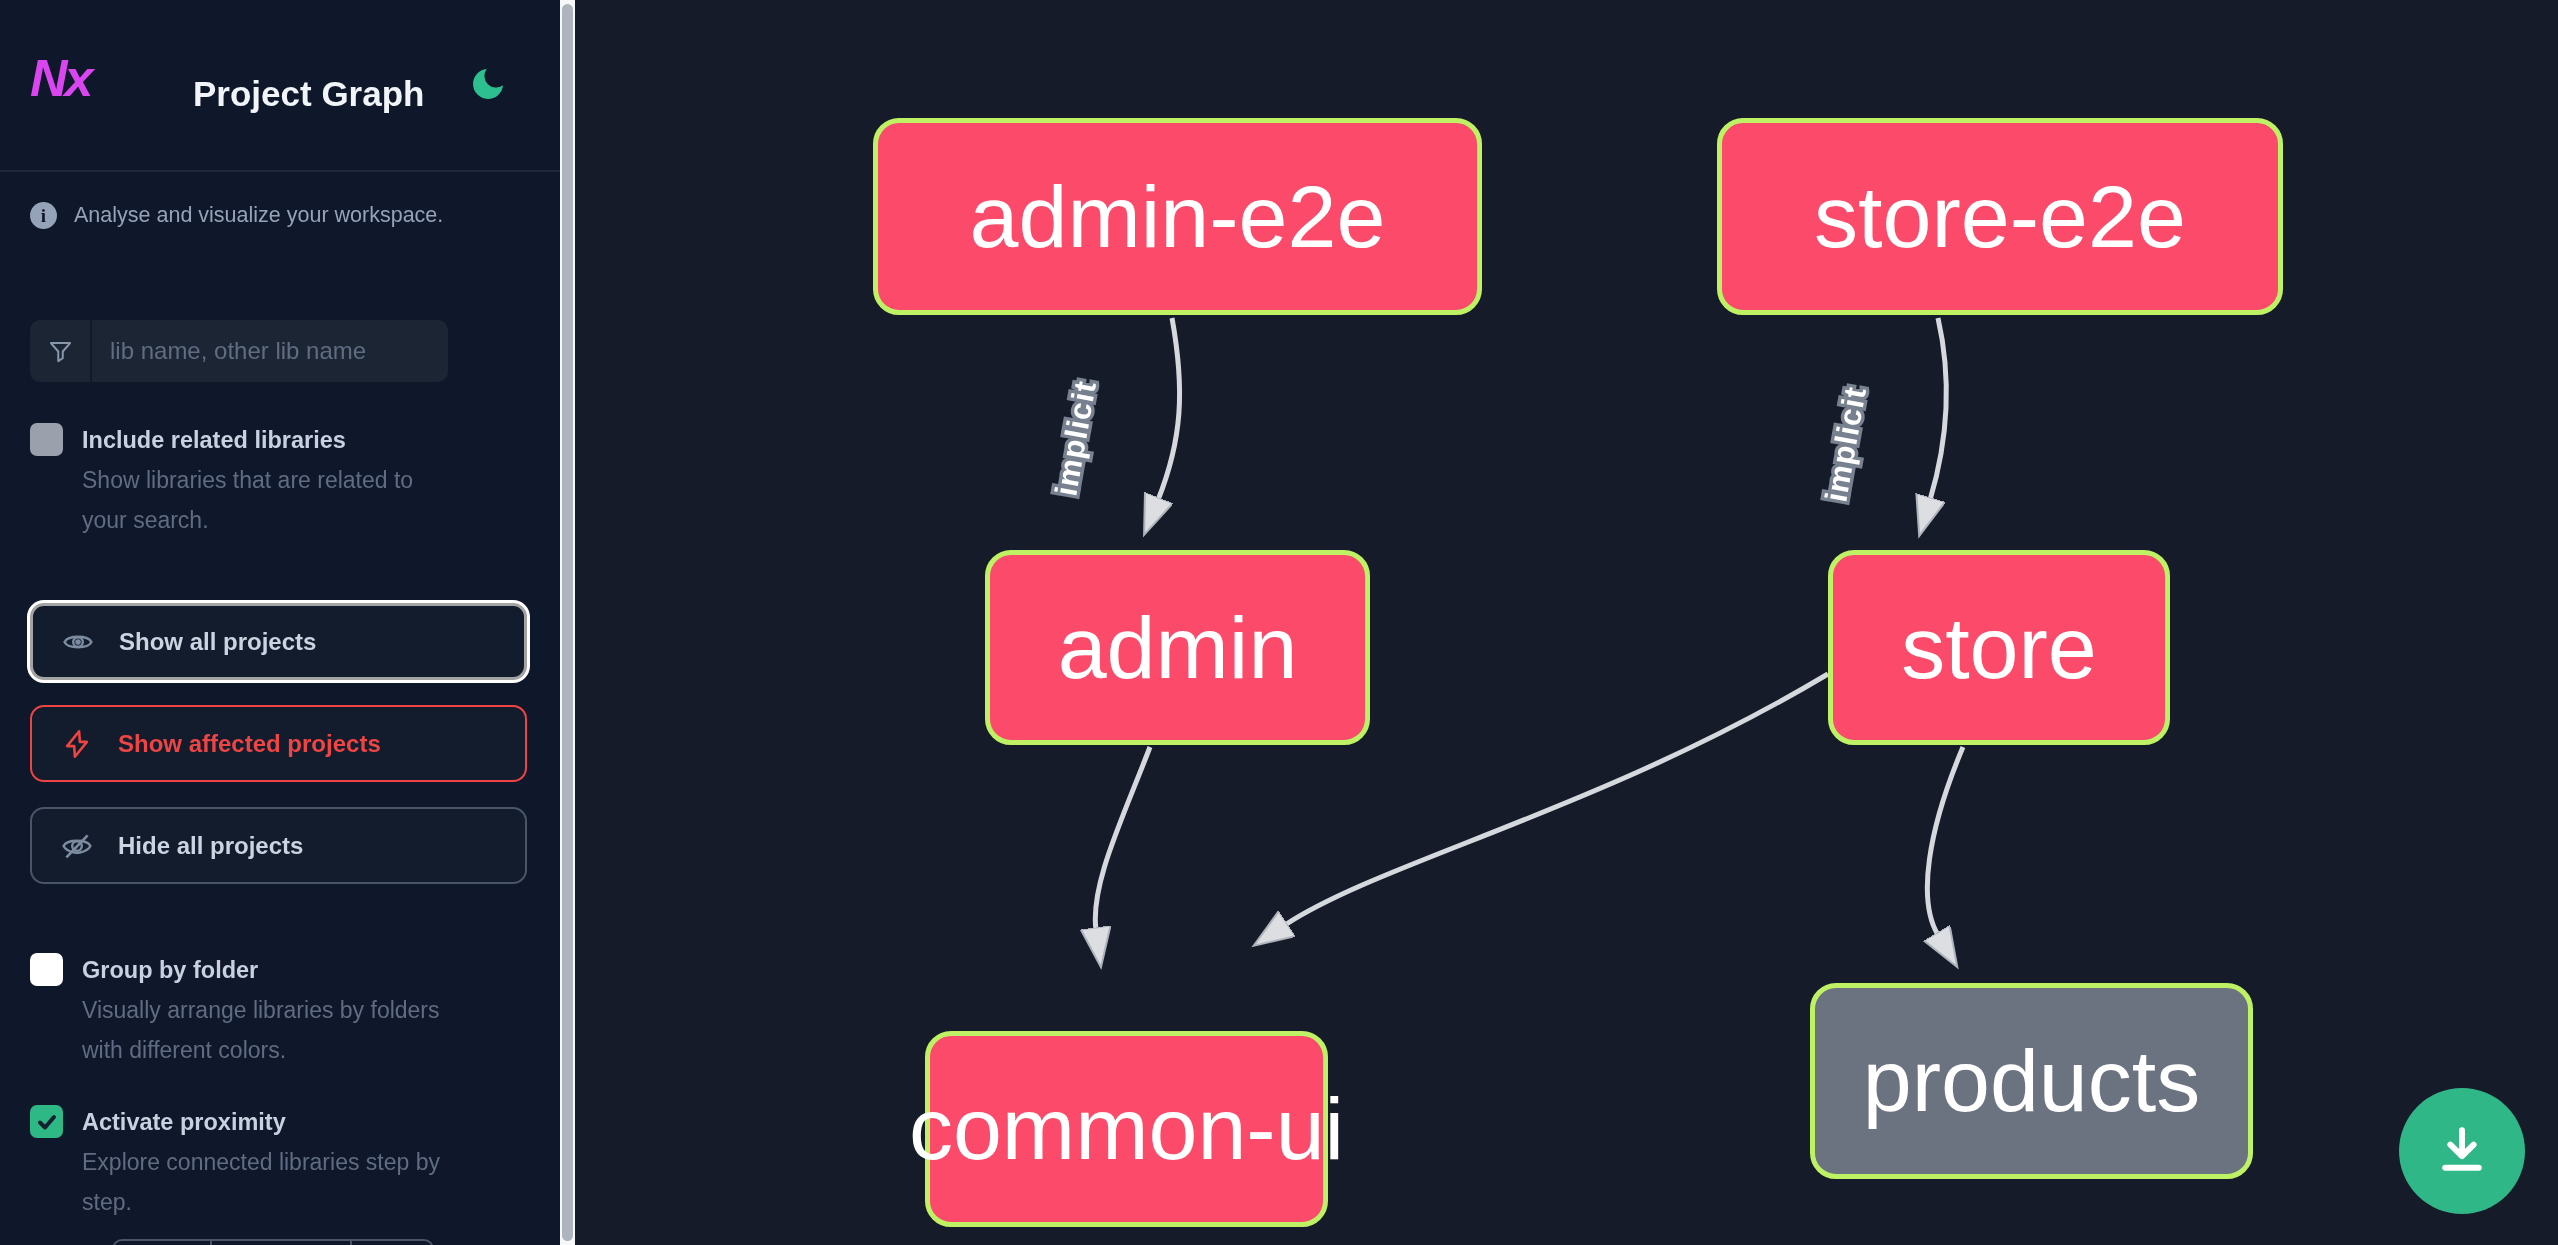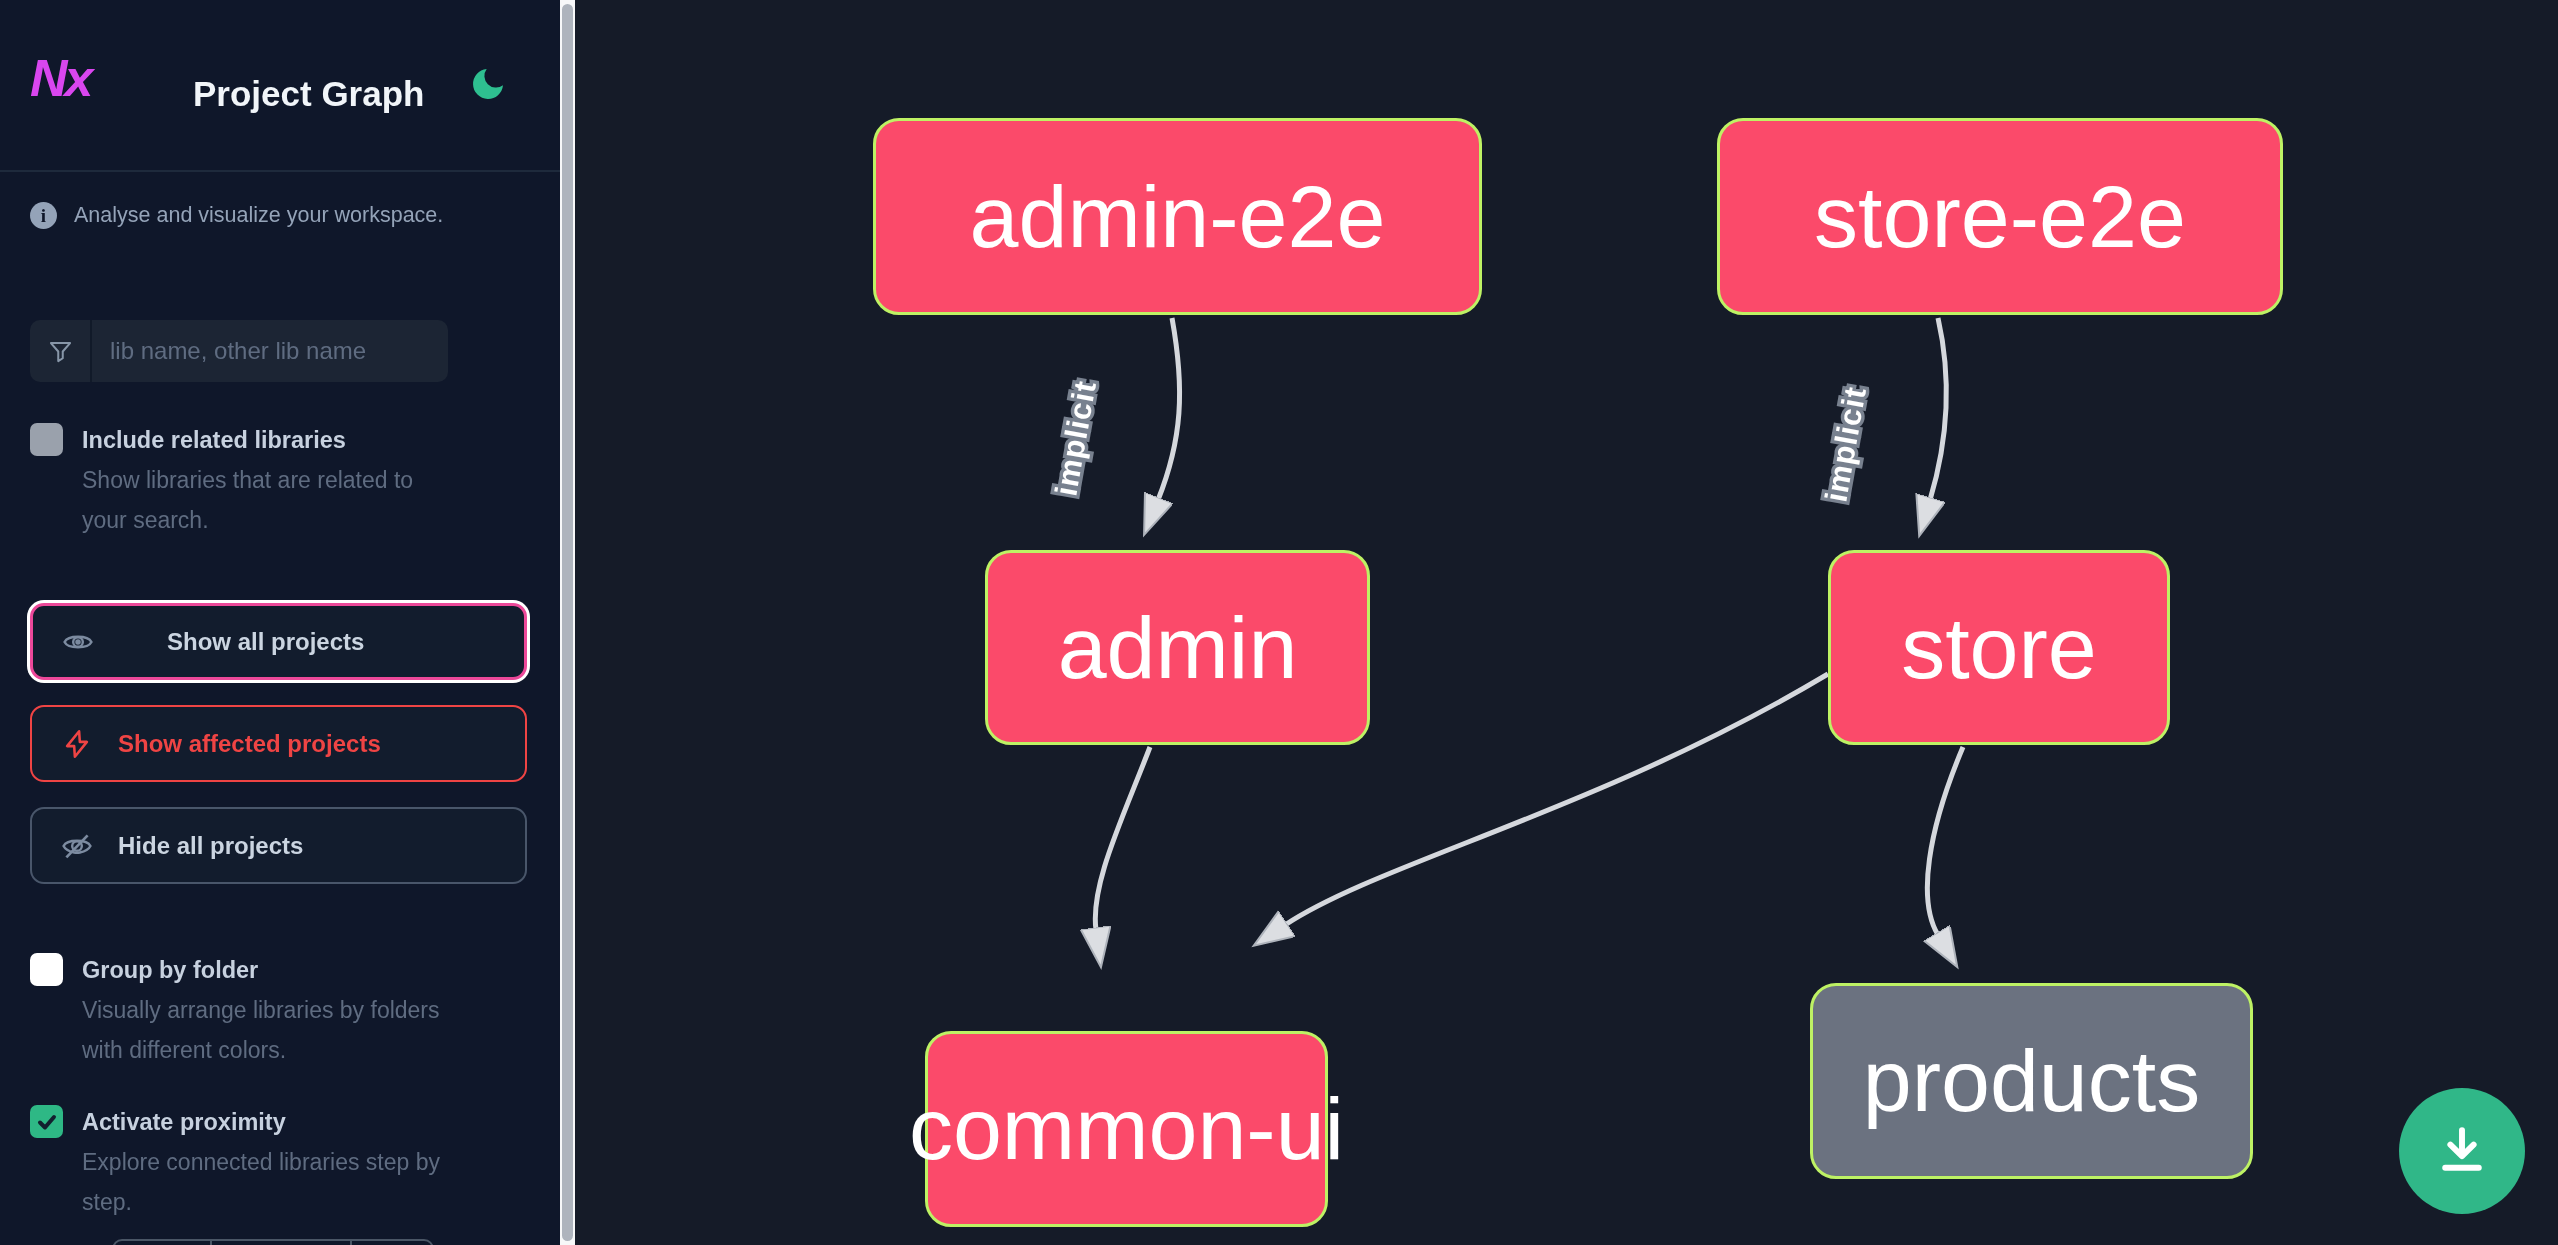--- a/index.html
+++ b/index.html
@@ -6,21 +6,21 @@
     background:#151b28;font-family:"Liberation Sans",sans-serif;}
   *{box-sizing:border-box;}
 
   
   #canvas{position:absolute;left:575px;top:0;width:1983px;height:1245px;background:#151b28;}
   #edge-svg{position:absolute;left:0;top:0;width:2558px;height:1245px;pointer-events:none;}
   .edge-label{font-family:"Liberation Sans",sans-serif;font-size:31px;font-weight:700;
     fill:#ffffff;stroke:#78818f;stroke-width:7px;paint-order:stroke;letter-spacing:1px;}
 
   .node{position:absolute;display:flex;align-items:center;justify-content:center;
-    border:3px solid #bef264;border-radius:26px;color:#ffffff;font-size:88px;
+    border:5px solid #bef264;border-radius:26px;color:#ffffff;font-size:88px;
     font-weight:400;cursor:pointer;white-space:nowrap;}
   .node.affected{background:#fb4a6a;}
   .node.plain{background:#6b7280;}
 
   
   #sidebar{position:absolute;left:0;top:0;width:560px;height:1245px;background:#0f172a;color:#cbd5e1;}
   #sb-header{position:absolute;left:0;top:0;width:560px;height:172px;border-bottom:2px solid #1e2a3c;}
   .nx-logo{position:absolute;left:30px;top:48px;font-size:52px;font-weight:800;color:#d946ef;
     letter-spacing:-3px;font-style:italic;}
   .app-title{position:absolute;left:185px;top:66px;font-size:35px;font-weight:700;color:#f1f5f9;margin:8px;}
@@ -47,21 +47,21 @@
   .cb.white{background:#ffffff;}
   .cb.checked{background:#2eb885;display:flex;align-items:center;justify-content:center;}
   .toggle-body{margin-left:52px;width:380px;}
   .toggle-label{font-size:23.5px;font-weight:700;color:#c7d1df;line-height:40px;}
   .toggle-desc{font-size:23px;color:#5f6c81;line-height:40px;}
 
   .sb-btn{position:absolute;left:30px;width:497px;height:77px;border-radius:14px;background:#121c2d;
     display:flex;align-items:center;cursor:pointer;border:2px solid #49566a;padding:0 0 0 28px;
     font-family:"Liberation Sans",sans-serif;font-size:24px;font-weight:600;color:#cbd5e1;}
   .sb-btn .btn-ic{margin-right:24px;display:flex;}
-  .sb-btn.focused{border:3px solid #ec4899;box-shadow:0 0 0 3px #ffffff;gap:48px;}
+  .sb-btn.focused{border:3px solid #a3a3a3;box-shadow:0 0 0 3px #ffffff;}
   .sb-btn.danger{border-color:#ef4444;color:#ef4444;}
 
   .segmented-stub{position:absolute;left:112px;top:1239px;width:322px;height:24px;
     border:2px solid #4a5666;border-radius:10px 10px 0 0;cursor:pointer;}
   .segmented-stub .div1,.segmented-stub .div2{position:absolute;top:0;bottom:0;width:2px;background:#4a5666;}
   .segmented-stub .div1{left:96px;}
   .segmented-stub .div2{left:236px;}
 
   
   #sb-scroll-track{position:absolute;left:560px;top:0;width:15px;height:1245px;background:#f7f8f9;}

